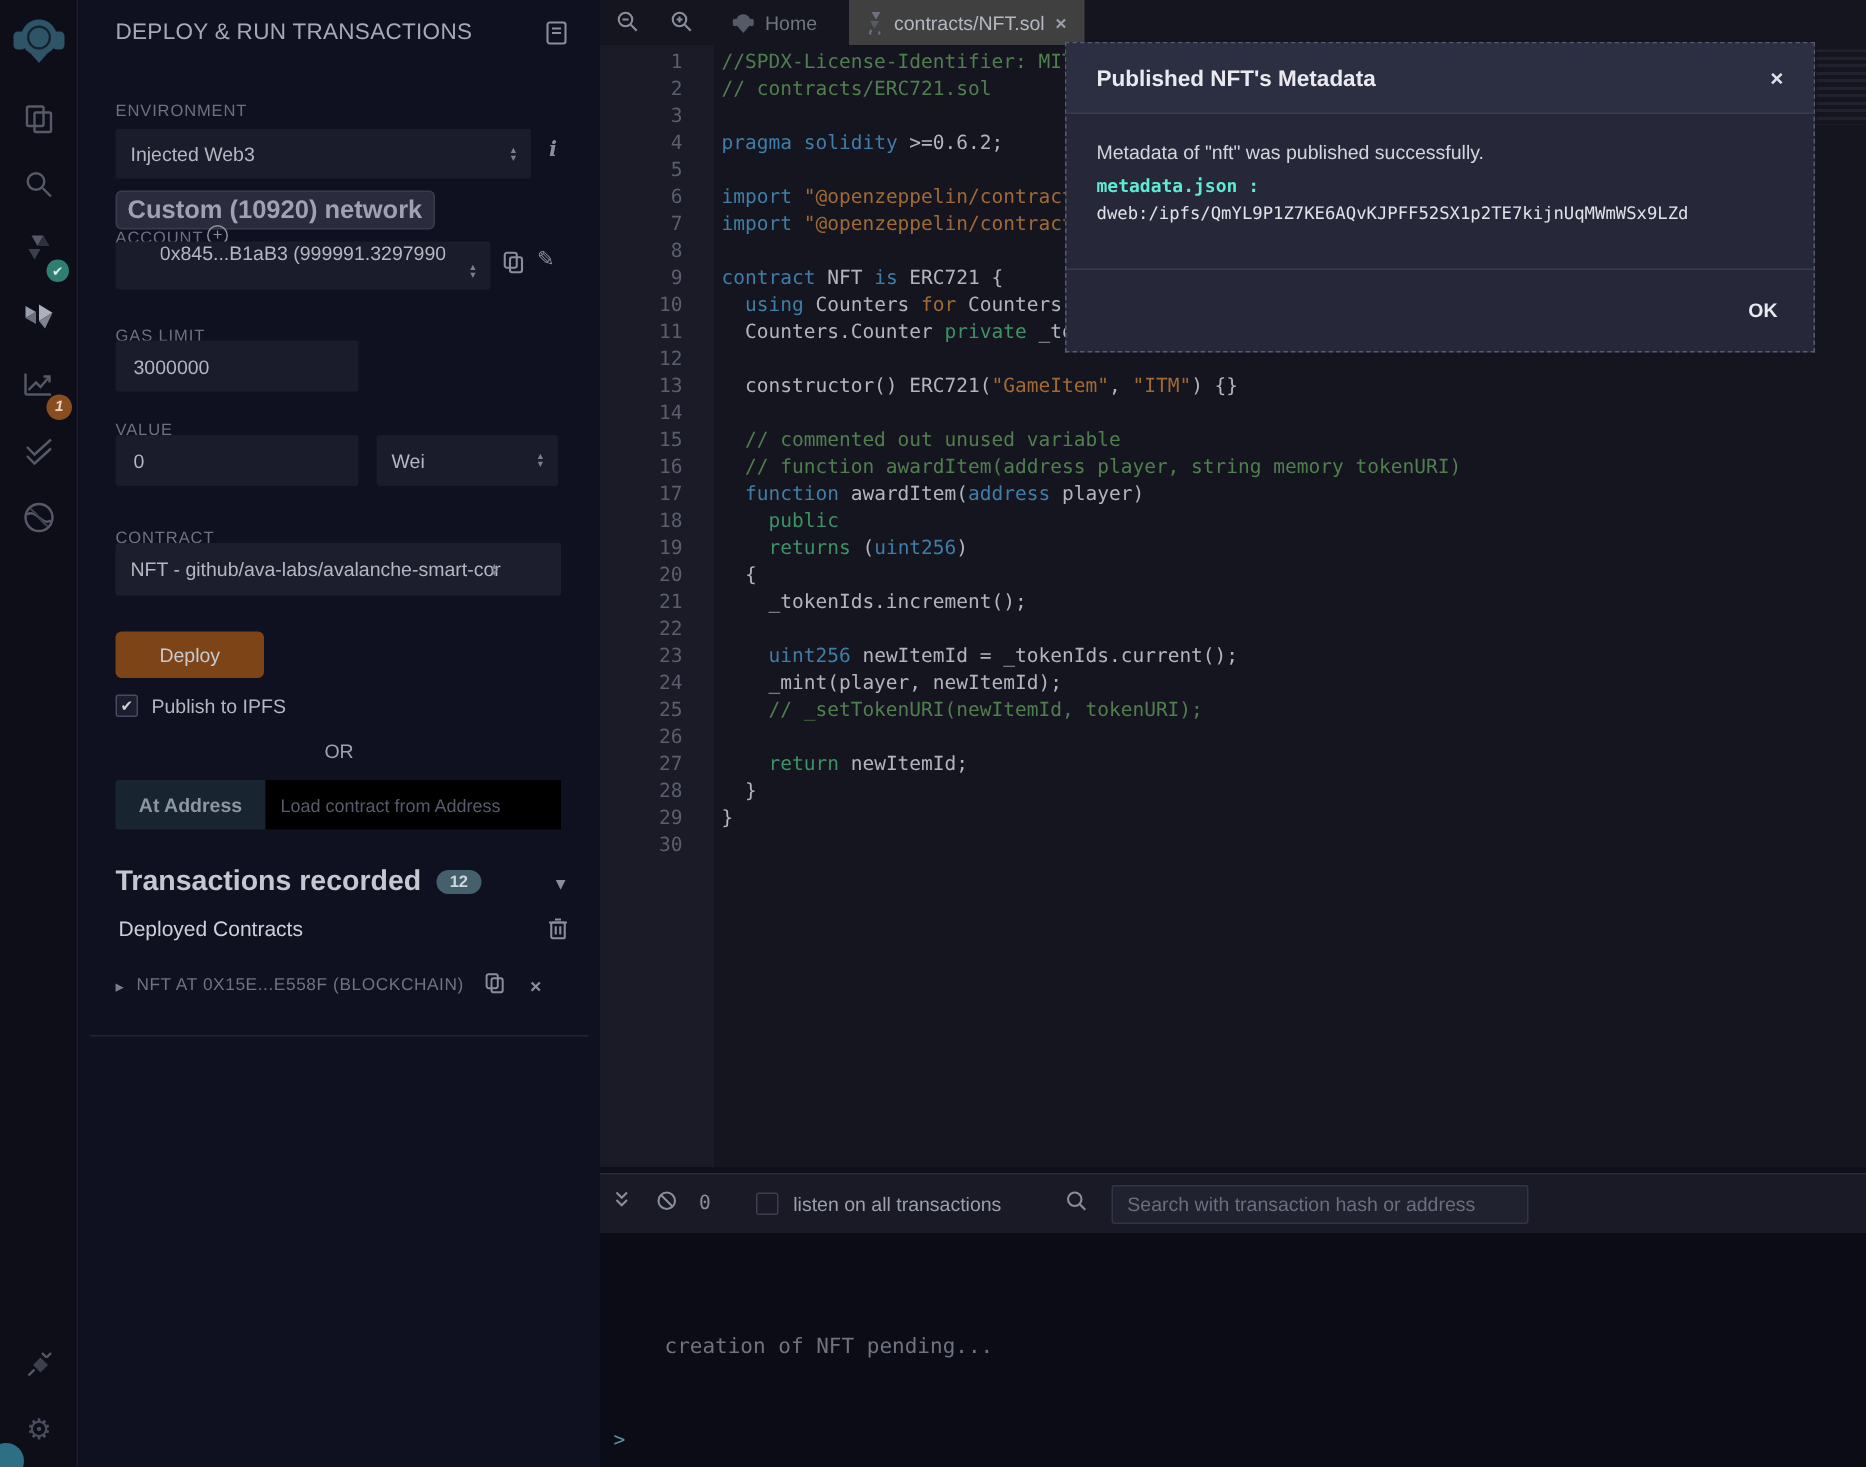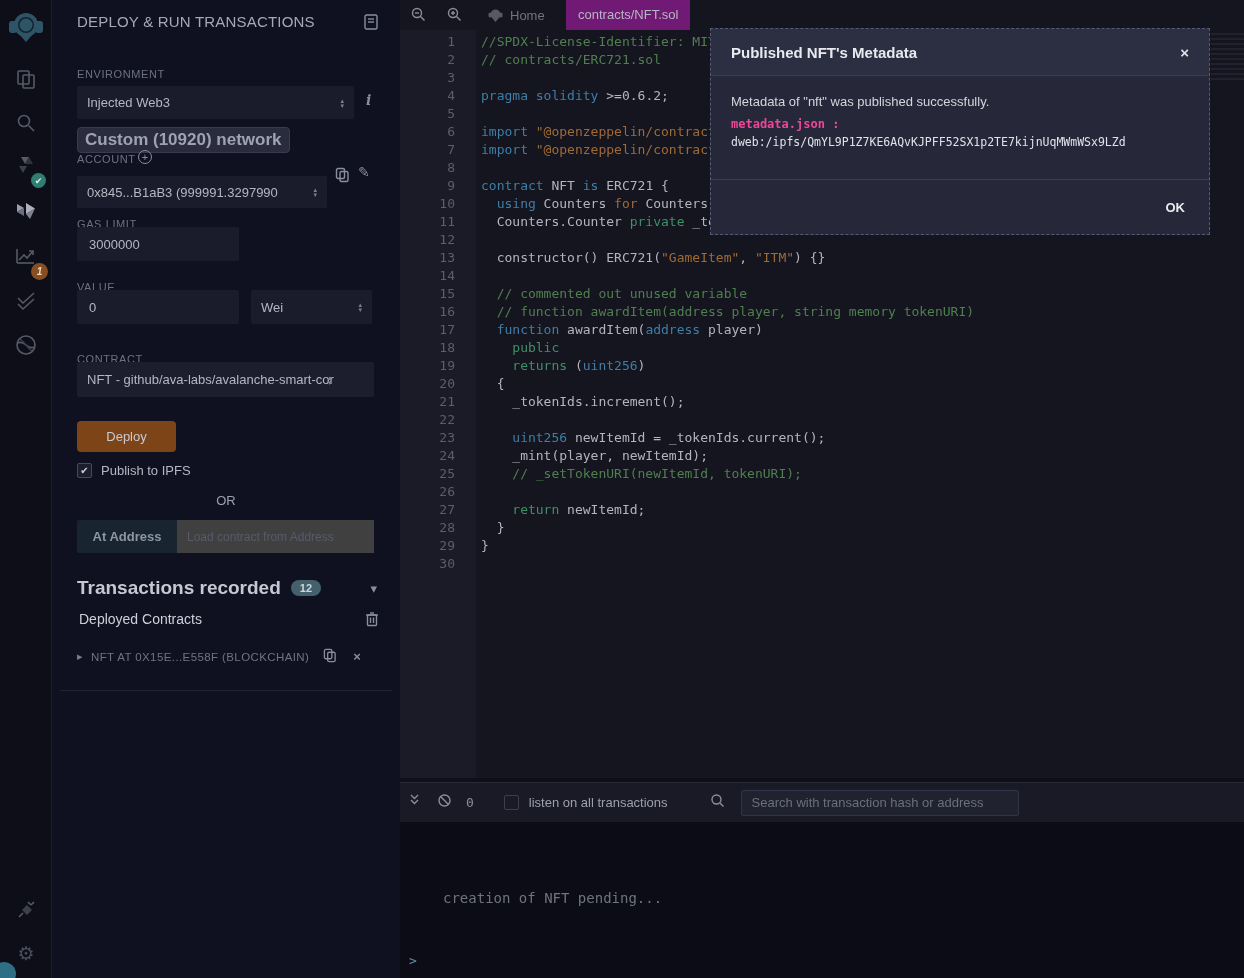--- a/index.html
+++ b/index.html
@@ -29,41 +29,41 @@
   .pill { position:absolute; background:#2a2b3d; border:1px solid #3a3b4e; border-radius:4px;
           color:#9ea2b1; font-size:17px; font-weight:bold; padding:2px 7px; }
   .mini-ico { color:#8a8e9c; cursor:pointer; }
   .btn-deploy { position:absolute; left:25px; top:421px; width:99px; height:31px; background:#7c4417;
                 border:none; border-radius:4px; color:#c9cbd4; font-size:13px; cursor:pointer; }
   .chk { width:15px; height:15px; background:#1d1e2d; border:1px solid #454963; border-radius:2px;
          color:#cfd2da; font-size:10px; display:inline-flex; align-items:center; justify-content:center; cursor:pointer; }
   .or  { position:absolute; top:493px; width:348px; text-align:center; color:#9da1ad; font-size:13px; }
   .btn-at { position:absolute; left:25px; top:520px; width:100px; height:33px; background:#182430;
             border:none; border-radius:2px 0 0 2px; color:#8d96a2; font-size:13px; font-weight:bold; cursor:pointer; }
-  .inp-at { position:absolute; left:125px; top:520px; width:197px; height:33px; background:#404040;
+  .inp-at { position:absolute; left:125px; top:520px; width:197px; height:33px; background:#000000;
             border:none; color:#9ca0ac; font-size:12px; padding:0 10px; }
   .inp-at::placeholder { color:#565b69; }
   .txrow { position:absolute; left:25px; top:577px; width:300px; display:flex; align-items:center; cursor:pointer; }
   .txlabel { color:#c6c8d1; font-size:19px; font-weight:bold; }
   .txbadge { margin-left:10px; background:#44606d; color:#cdd6da; font-size:11px; font-weight:bold;
              border-radius:9px; padding:2px 9px; }
   .dc-title { position:absolute; left:27px; top:611px; color:#cdd0d8; font-size:14px; }
   .nftrow { position:absolute; left:25px; top:648px; width:300px; display:flex; align-items:center;
             color:#6f7380; font-size:11.5px; letter-spacing:.4px; cursor:pointer; }
   .sep { position:absolute; left:8px; top:690px; width:332px; border-top:1px solid #222331; }
   input { font-family:"Liberation Sans", sans-serif; outline:none; }
   .inp { position:absolute; background:#1b1c2b; border:none; border-radius:2px; color:#b4b7c2;
          font-size:13px; padding:0 12px; }
 
   
   #main { position:absolute; left:400px; top:0; width:844px; height:978px; background:#13141e; }
   #tabbar { position:absolute; left:0; top:0; width:844px; height:30px; background:#14151f; }
   .tab { position:absolute; top:0; height:30px; display:flex; align-items:center; gap:7px;
          padding:0 12px; font-size:13px; color:#70747f; cursor:pointer; }
-  .tab.active { background:#701a75; color:#b5b8c2;flex-direction:column; }
+  .tab.active { background:#404040; color:#b5b8c2; }
   .tzoom { position:absolute; top:6px; cursor:pointer; }
 
   
   #editor { position:absolute; left:0; top:30px; width:844px; height:748px; background:#14151f; cursor:text; }
   #gutter { position:absolute; left:0; top:3px; width:76px; }
   #gutter div { height:18px; line-height:18px; text-align:right; padding-right:21px;
                 font-family:"DejaVu Sans Mono", monospace; font-size:13px; color:#5a5e6e; }
   #code { position:absolute; left:81px; top:3px; white-space:pre; }
   #code div { height:18px; line-height:18px; font-family:"DejaVu Sans Mono", monospace; font-size:13px; color:#b2b5c0; }
   .gutter-bg { position:absolute; left:0; top:0; width:76px; height:748px; background:#1a1b26; }
@@ -90,21 +90,21 @@
 
   
   #modal { position:absolute; left:710px; top:28px; width:500px; background:#262839;
            border:1px dashed #565b74; color:#d3d5dd; }
   #modal header { background:#2c2e42; padding:15px 20px 14px; border-bottom:1px solid #3a3d52;
                   display:flex; align-items:center; }
   #modal header h1 { font-size:15px; font-weight:bold; color:#e9eaf0; }
   .m-close { margin-left:auto; color:#dfe1e8; font-size:15px; font-weight:bold; cursor:pointer; }
   .m-body { padding:18px 20px 30px; }
   .m-line1 { font-size:13px; color:#d3d5dd; }
-  .m-line2 { margin-top:8px; font-family:"DejaVu Sans Mono", monospace; font-weight:bold; font-size:12px; color:#ec4899; }
+  .m-line2 { margin-top:8px; font-family:"DejaVu Sans Mono", monospace; font-weight:bold; font-size:12px; color:#5eead4; }
   .m-line3 { margin-top:4px; font-family:"DejaVu Sans Mono", monospace; font-size:11.5px; color:#dfe2e9; }
   #modal footer { border-top:1px solid #3a3d52; padding:18px 24px; text-align:right; }
   .m-ok { font-size:13px; font-weight:bold; color:#e9eaf0; cursor:pointer; }
 
   .ico-stroke { stroke:#565a68; fill:none; stroke-width:1.6; }
   .ico-stroke-lt { stroke:#8a8e9c; fill:none; stroke-width:1.4; }
 </style>
 </head>
 <body>
 
@@ -201,21 +201,21 @@
         <span>▾</span>
       </span>
   </div>
   <div style="position:absolute;left:314px;top:92px;color:#8a8e9c;font-family:'DejaVu Serif',serif;font-style:italic;font-weight:bold;font-size:14px;">i</div>
 
   <div class="pill" style="left:25px;top:127px;">Custom (10920) network</div>
 
   <div class="lbl" style="left:25px;top:153px;">ACCOUNT</div>
   <div style="position:absolute;left:86px;top:150px;width:14px;height:14px;border:1px solid #8a8e9c;border-radius:50%;
               color:#8a8e9c;font-size:11px;display:flex;align-items:center;justify-content:center;">+</div>
-  <div class="ctrl" style="left:25px;top:176px;width:250px;height:32px;font-size:13px;">
+  <div class="ctrl" style="left:25px;top:161px;width:250px;height:32px;font-size:13px;flex-direction:column;">
     <span style="overflow:hidden;white-space:nowrap;">0x845...B1aB3 (999991.3297990</span>
     <span class="caret">
         <span>▴</span>
         <span>▾</span>
       </span>
   </div>
   <div style="position:absolute;left:283px;top:167px;" class="mini-ico">
     <svg width="15" height="16" viewBox="0 0 15 16">
       <rect x="1.5" y="1.5" width="8" height="10" rx="1.5" class="ico-stroke-lt"></rect>
       <rect x="5" y="4.5" width="8" height="10" rx="1.5" fill="#101120" class="ico-stroke-lt"></rect>

